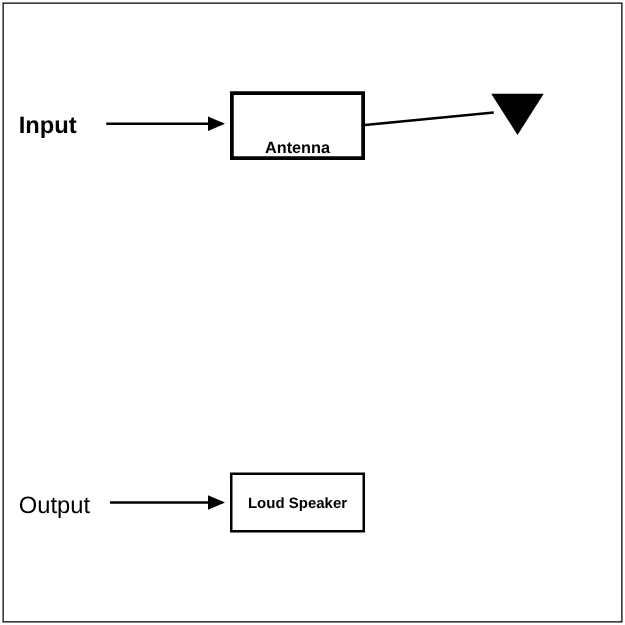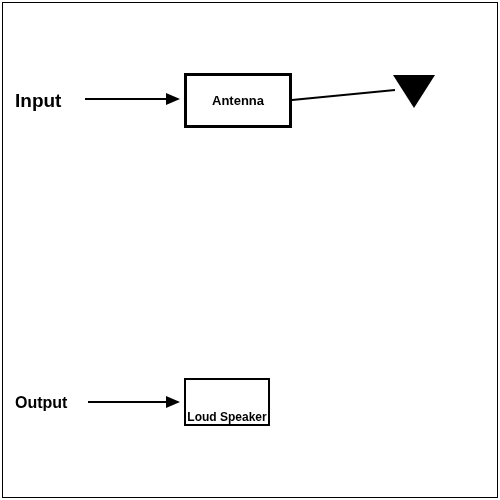--- a/index.html
+++ b/index.html
@@ -22,45 +22,45 @@
       position: absolute;
       top: 90px;
       left: 15px;
       font-weight: bold;
       font-size: 19px;
     }
     .label-output {
       position: absolute;
       top: 394px;
       left: 15px;
-      font-weight: bold;
-      font-size: 16px;
+      font-weight: normal;
+      font-size: 19px;
     }
     .box-antenna {
       position: absolute;
       top: 73px;
       left: 184px;
       width: 108px;
       height: 55px;
       border: 3px solid #000;
       display: flex;
-      align-items: center;
+      align-items: flex-end;
       justify-content: center;
       font-weight: bold;
       font-size: 13px;
     }
     .box-speaker {
       position: absolute;
       top: 378px;
       left: 184px;
-      width: 86px;
+      width: 108px;
       height: 48px;
       border: 2px solid #000;
       display: flex;
-      align-items: flex-end;
+      align-items: center;
       justify-content: center;
       font-weight: bold;
       font-size: 12px;
     }
     svg.connectors {
       position: absolute;
       top: 0;
       left: 0;
       width: 500px;
       height: 500px;

